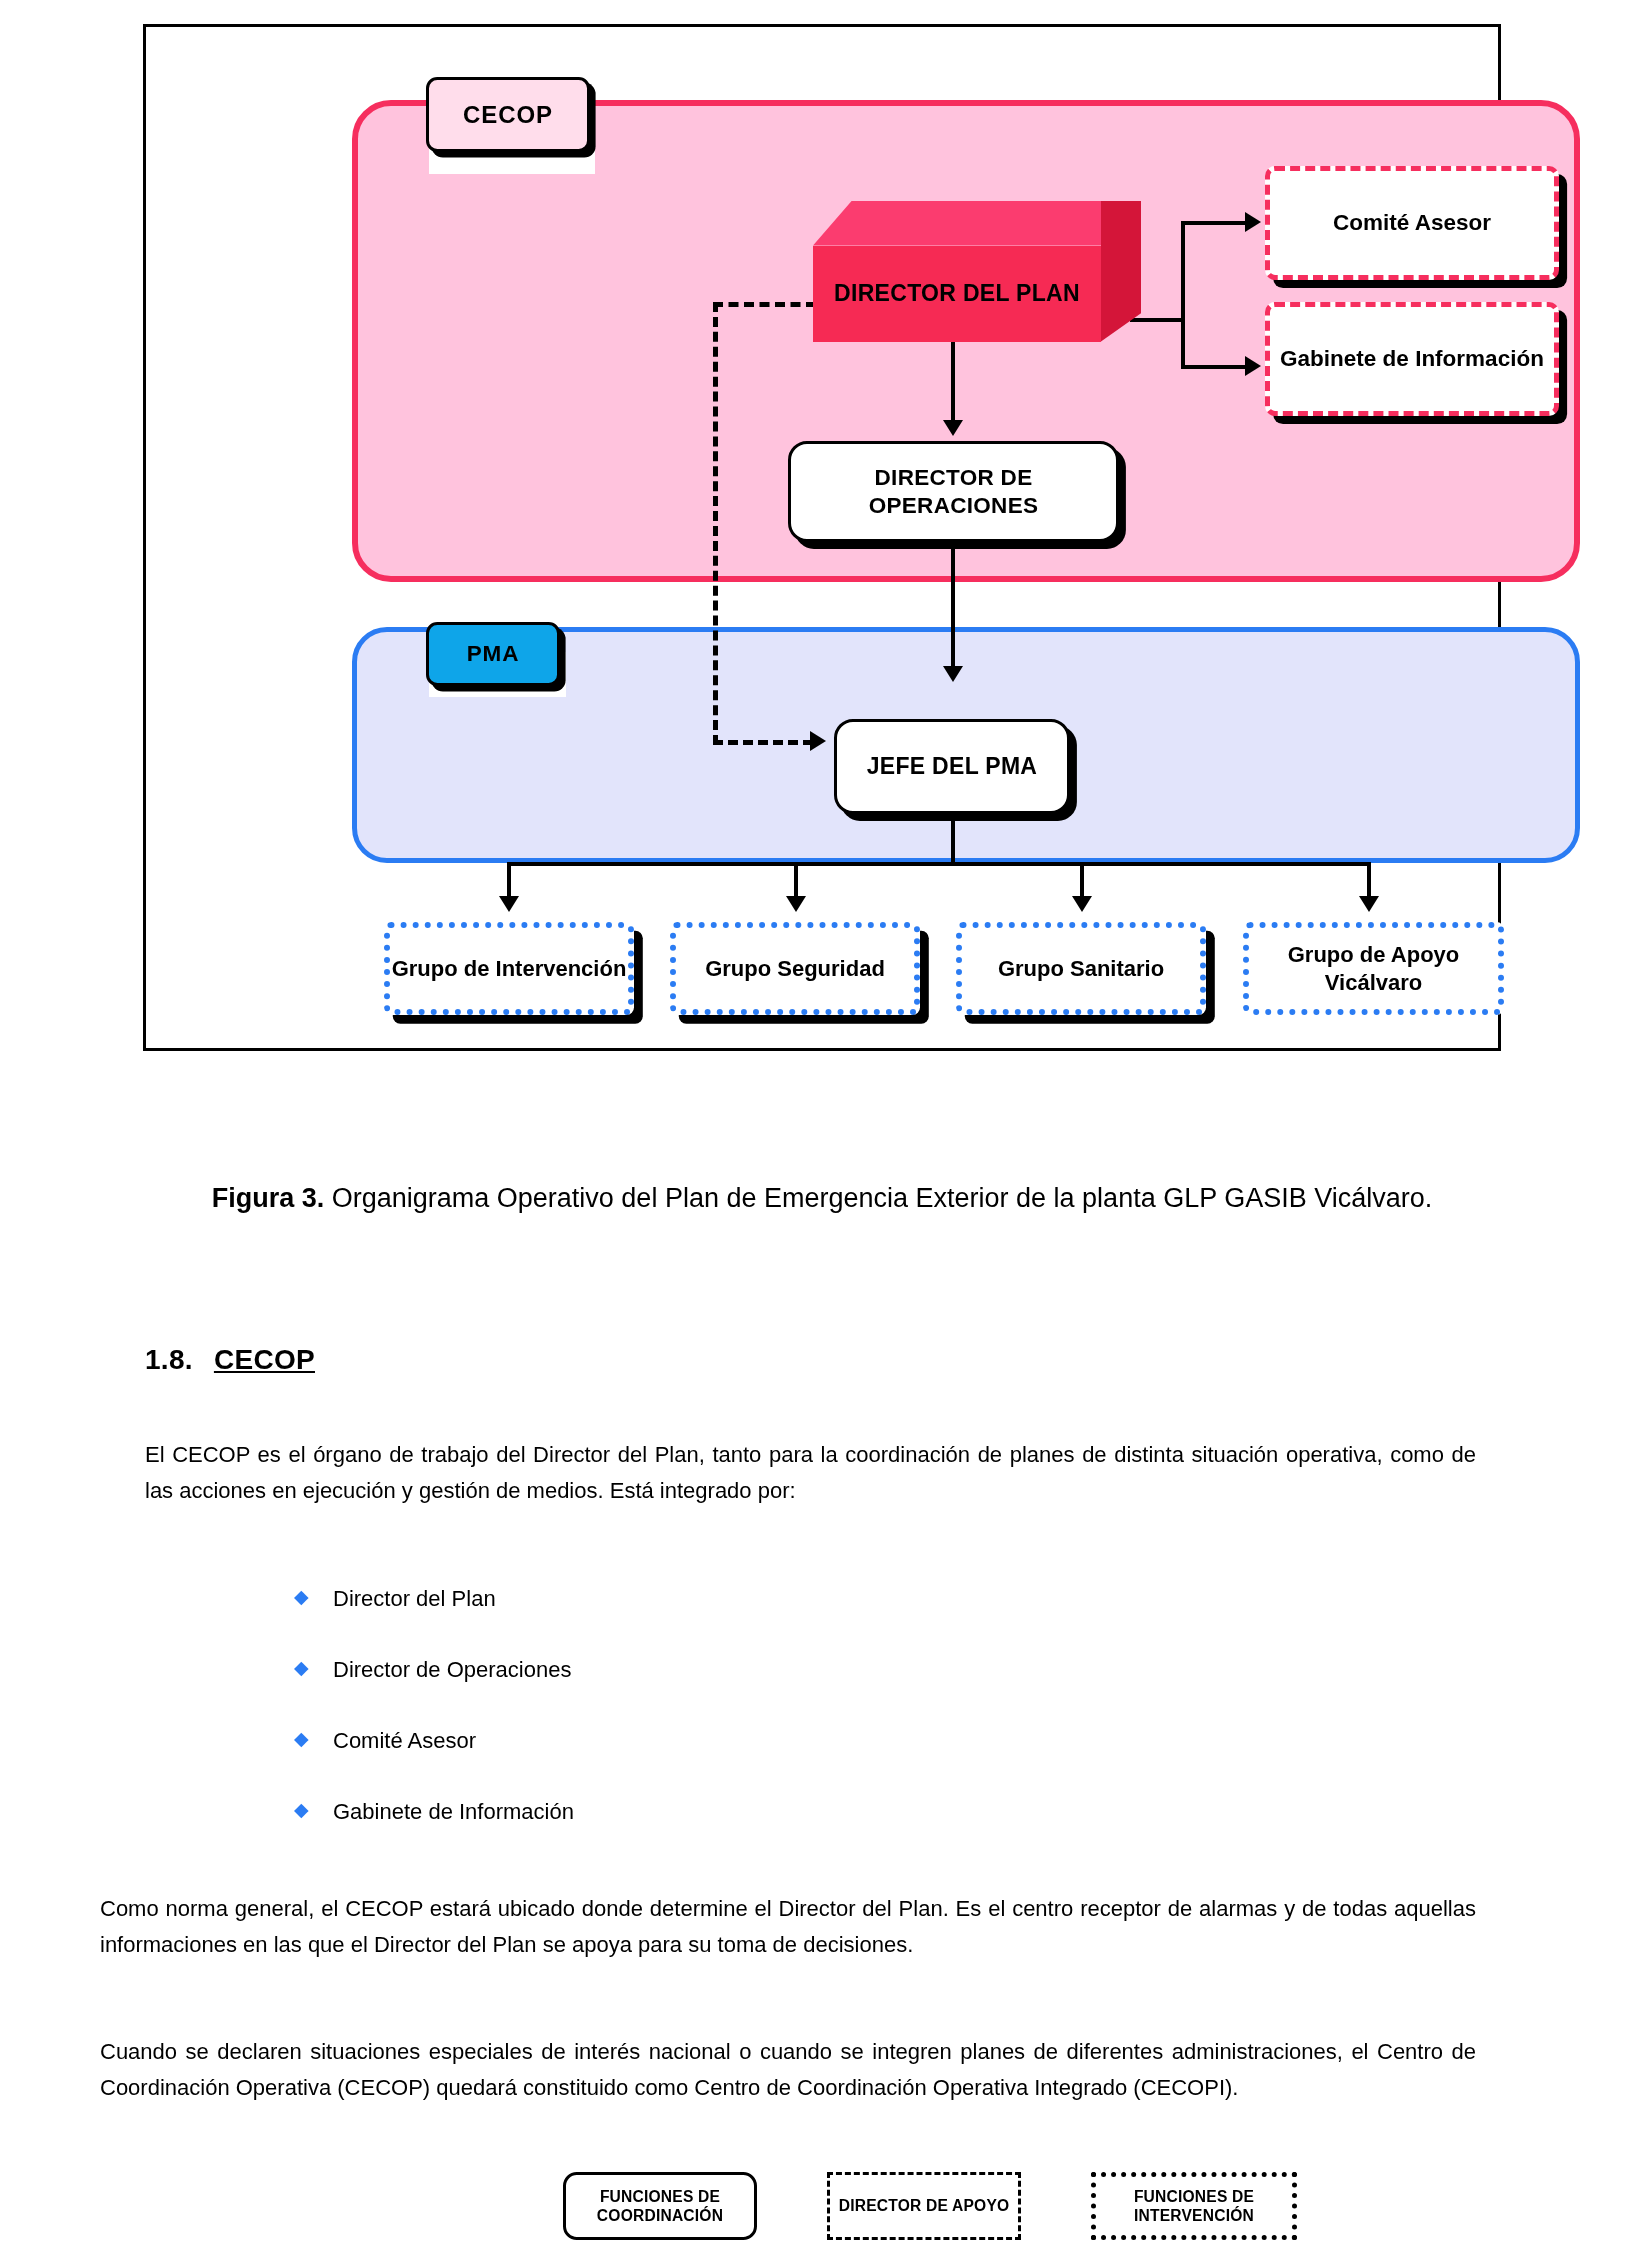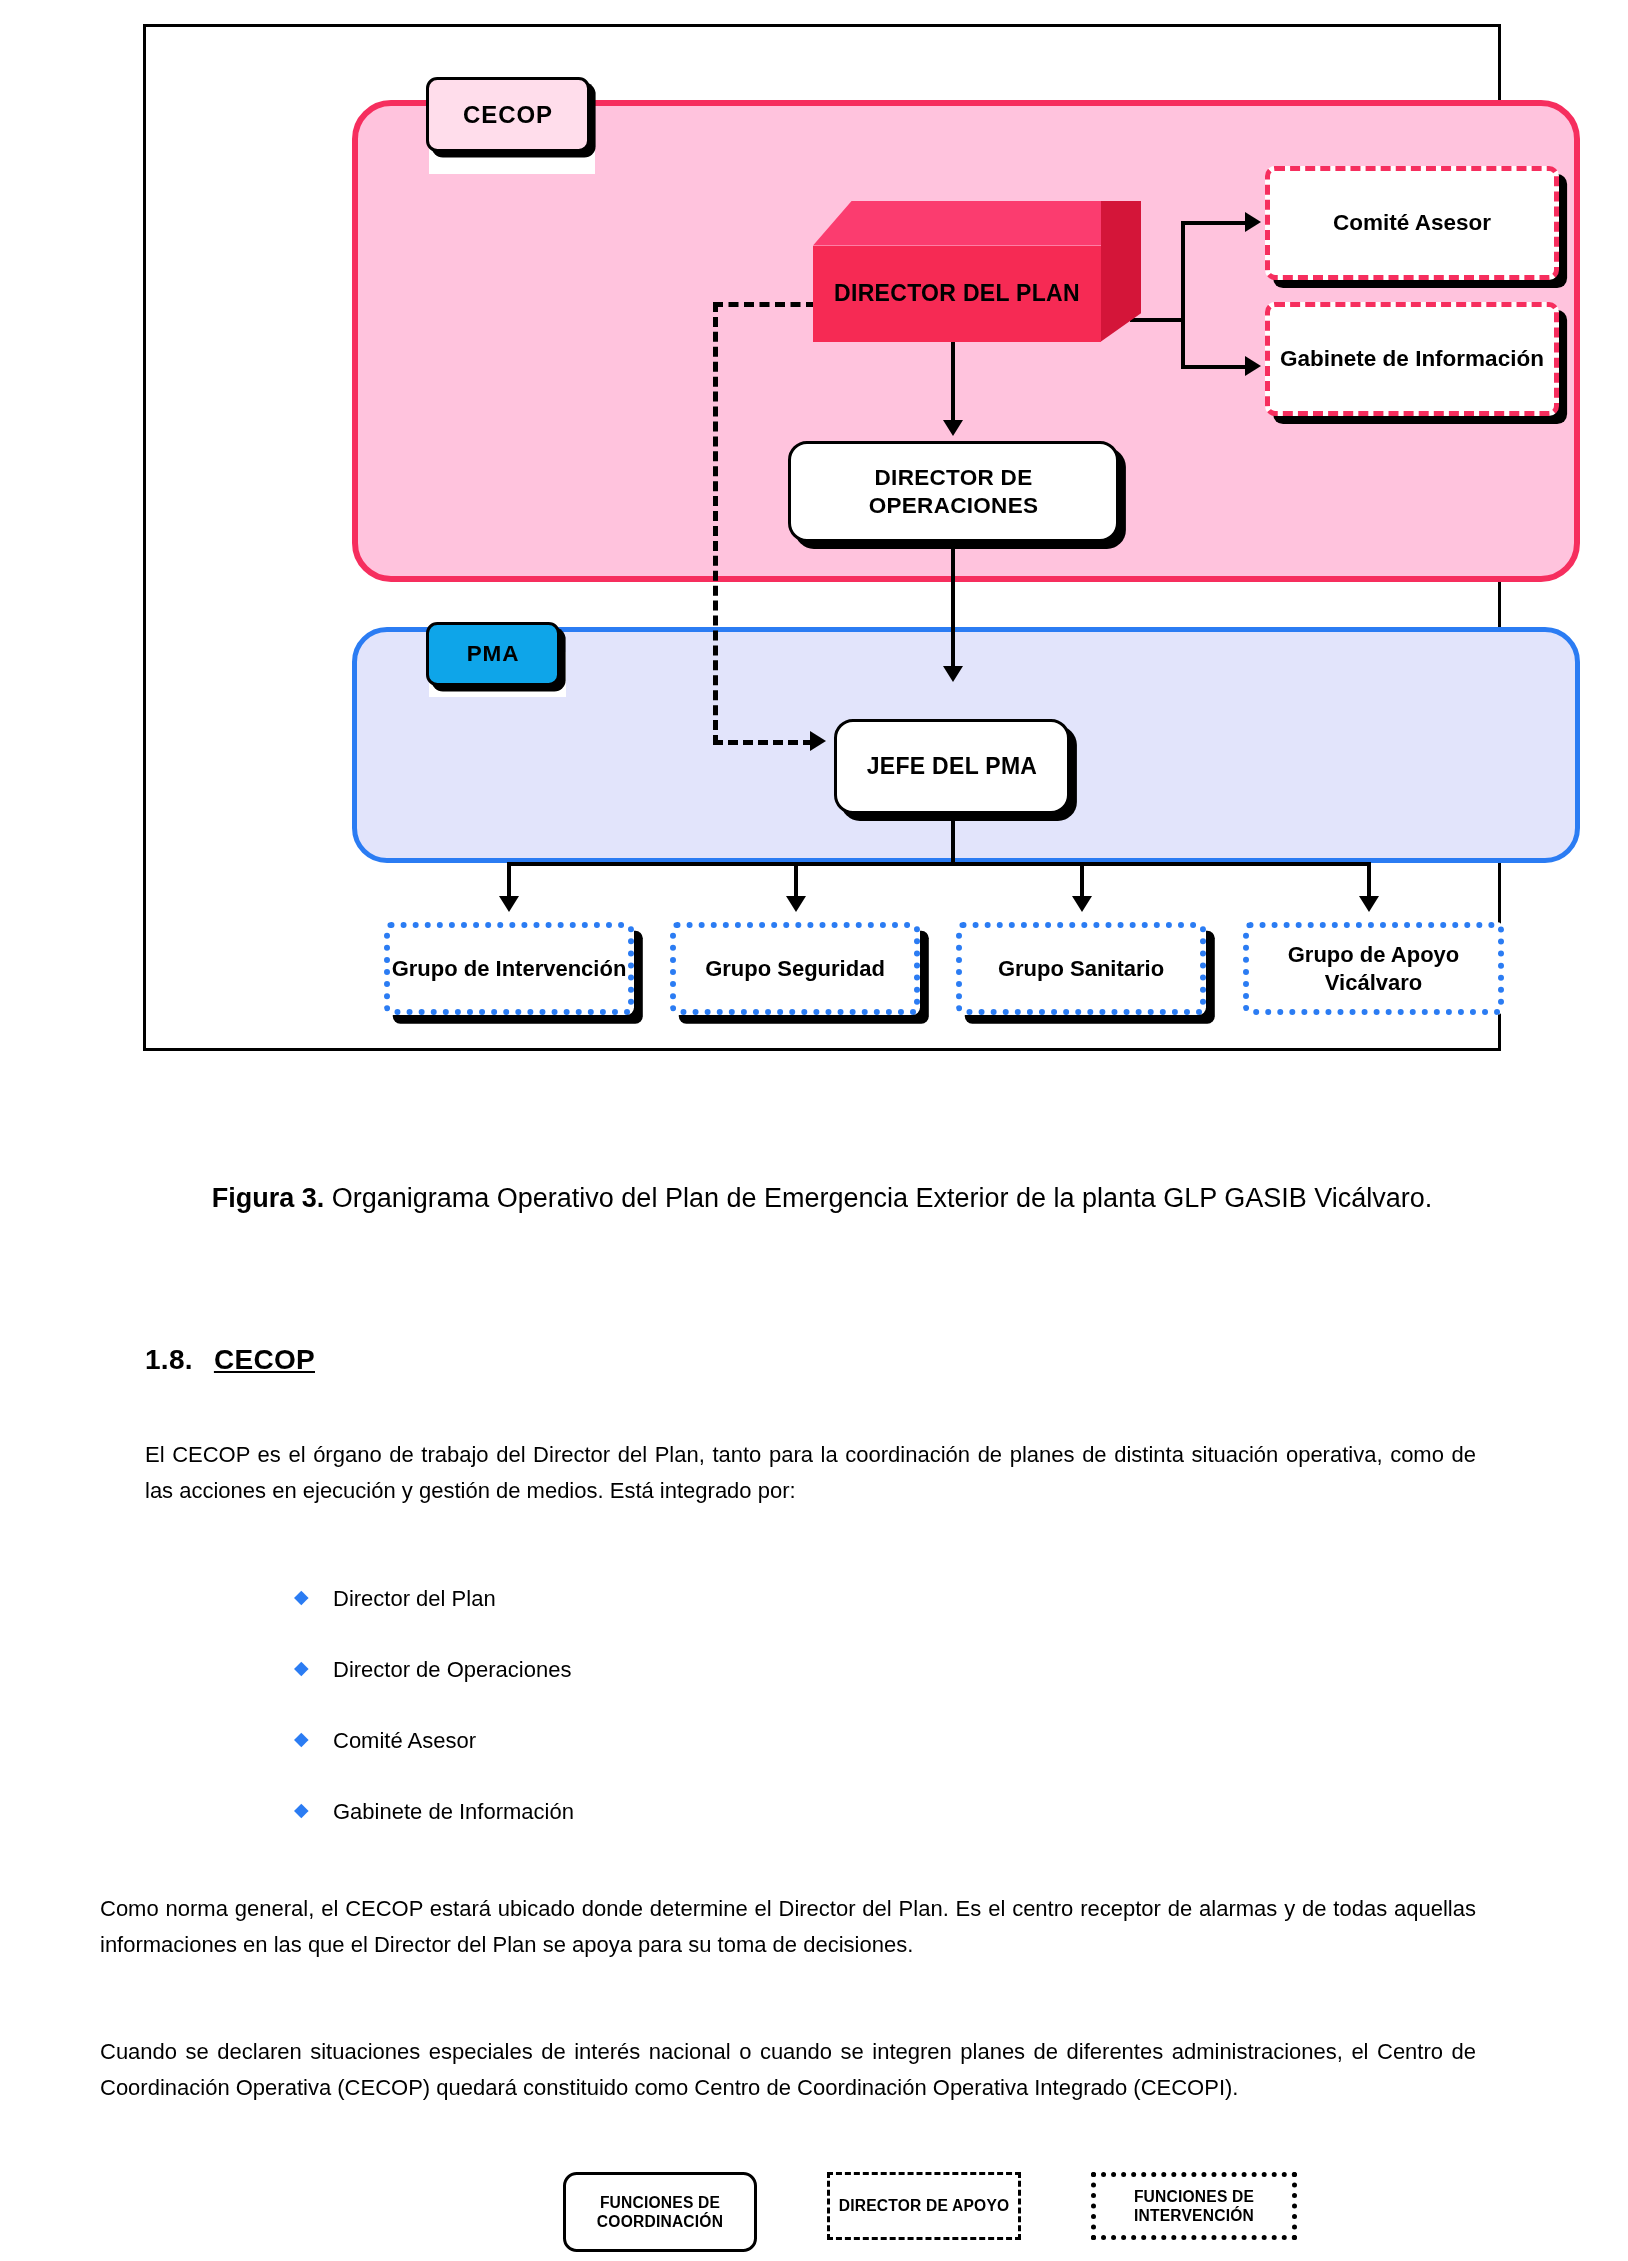--- a/index.html
+++ b/index.html
@@ -288,21 +288,21 @@
     clip-path: polygon(0% 0%, 100% 0%, 100% 78%, 0% 100%);
   }
   .leg-direccion-front {
     position: absolute; left: 0; top: 17.5px; width: 198px; height: 53px;
     background: #CBD8DA;
     display: flex; align-items: center; justify-content: center;
     text-align: center; font-weight: bold; font-size: 15.6px; line-height: 1.22;
   }
 
   .leg-coordinacion {
-    left: 563px; top: 1088px; width: 194px; height: 80px;
+    left: 563px; top: 1088px; width: 194px; height: 68px;
     border: 3.1px solid #000000;
     border-radius: 13.8px;
   }
   .leg-apoyo {
     left: 827px; top: 1088px; width: 194px; height: 68px;
     border: 3.1px dashed #000000;
   }
   .leg-intervencion {
     left: 1091px; top: 1088px; width: 206px; height: 68px;
     border: 5px dotted #000000;

